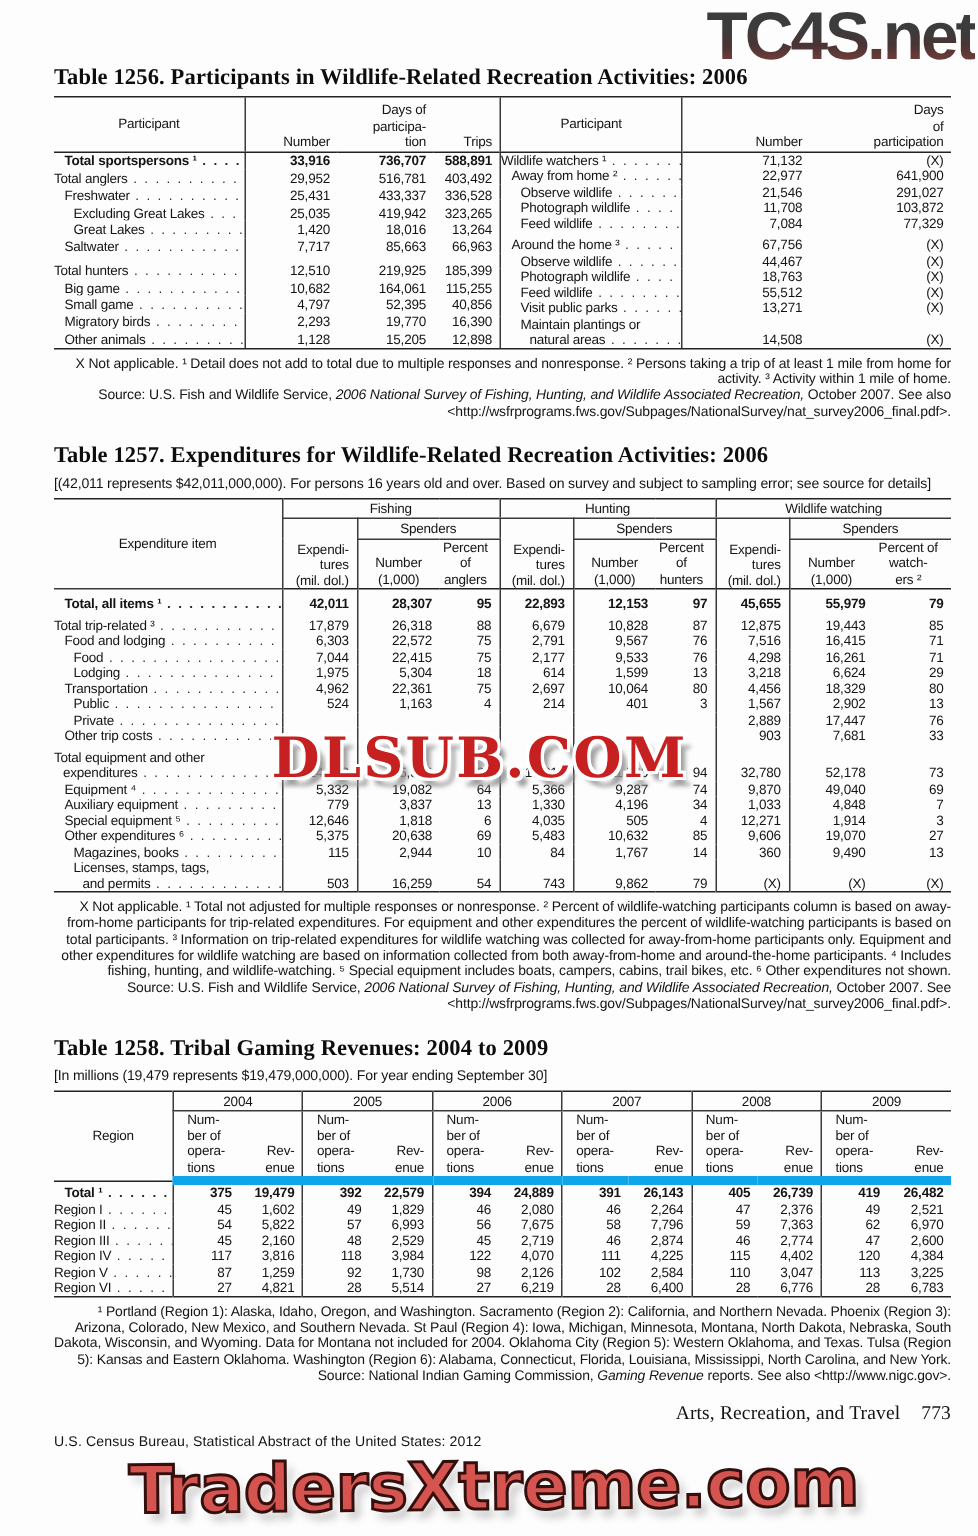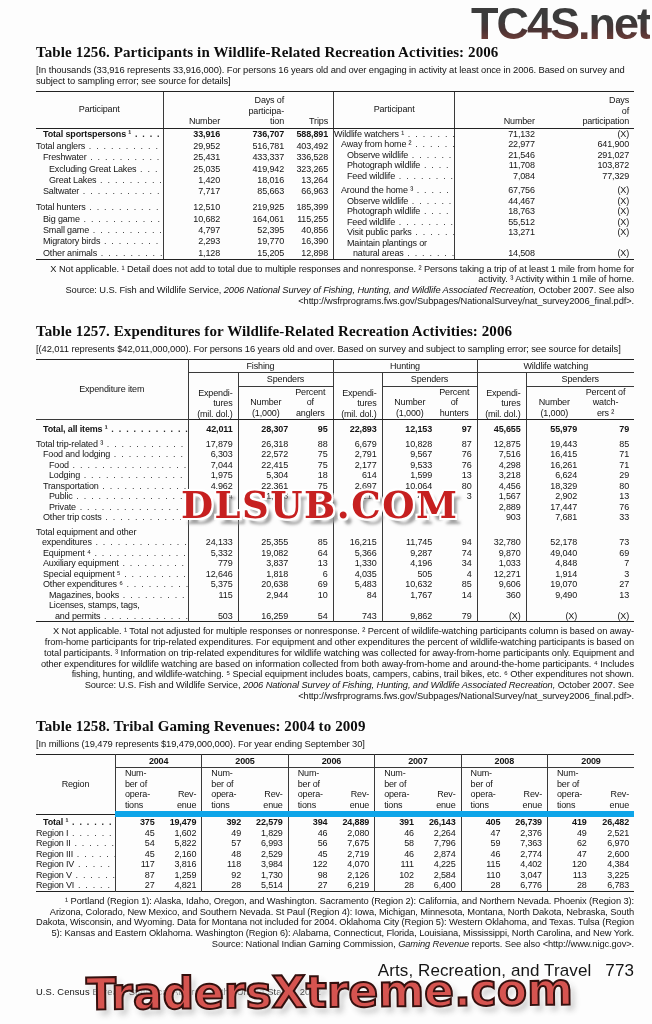--- a/index.html
+++ b/index.html
@@ -37,30 +37,30 @@
   .frame{border-top:1.4px solid #222;border-bottom:1.4px solid #222;width:598px;}
   .t1257 tr.h1 th{border-bottom:1px solid #3a3a3a;padding:1px 0;text-align:center;}
   .t1257 th.item{vertical-align:middle;text-align:center;border-bottom:1px solid #222;}
   .t1257 tr.h2 th.sp{border-bottom:1px solid #3a3a3a;text-align:center;padding:1px 0;}
   .t1257 th.exph{vertical-align:bottom;text-align:right;padding-right:5px;border-bottom:1px solid #222;}
   .t1257 tr.h3 th{border-bottom:1px solid #222;padding-bottom:1px;}
   .t1257 .hl{text-align:center;vertical-align:bottom;}
   .t1257 .hr{text-align:center;vertical-align:bottom;padding-right:5px;}
 
   .t1258 th.region{vertical-align:middle;text-align:center;border-bottom:1px solid #222;}
-  .t1258 tr.h1 th.yr{border-bottom:1px solid #3a3a3a;text-align:center;padding:1px 0;font-weight:bold;}
+  .t1258 tr.h1 th.yr{border-bottom:1px solid #3a3a3a;text-align:center;padding:1px 0;}
   .t1258 tr.h2 th{border-bottom:6px solid #0ea5e9;padding-bottom:1px;}
   .t1258 .hops{text-align:left;vertical-align:bottom;padding-left:9px;}
   .t1258 .hrev{text-align:right;vertical-align:bottom;padding-right:5px;}
 
   .fn{font-size:9.3px;line-height:10.8px;margin:4px 0 0 0;letter-spacing:-.1px;text-align:right;}
   .fn p{margin:0;text-indent:14px;}
   .sect{margin-top:16px;}
 
-  .pg-line{display:flex;justify-content:flex-end;font-size:17px;margin-top:11px;letter-spacing:.1px;}
+  .pg-line{display:flex;justify-content:flex-end;font-size:13px;margin-top:11px;letter-spacing:.1px;font-family:Liberation Serif, serif;}
   .pg-num{margin-left:14px;}
   .credit{font-size:9.4px;margin-top:5px;letter-spacing:.1px;}
 
   
   .wm-top{position:absolute;top:-2px;right:2px;font-family:"Liberation Sans",sans-serif;
     font-weight:bold;font-size:45px;letter-spacing:-2px;
     background:linear-gradient(180deg,#3c3c3c 42%,#4a3434 62%,#6e3d38 80%,#663632 100%);
     -webkit-background-clip:text;background-clip:text;color:transparent;}
   .wm-mid{position:absolute;left:181px;top:483px;font-family:"DejaVu Serif",serif;
     font-weight:bold;font-size:37px;letter-spacing:1.5px;color:#c62020;white-space:nowrap;
@@ -72,21 +72,20 @@
     text-shadow:0 0 5px #fff,0 0 9px #fff,4px 5px 6px rgba(40,40,40,.3);}
 </style>
 </head>
 <body>
 
 <div class="page">
   <div class="content">
 
     <section>
       <h2 class="ttl">Table 1256. Participants in Wildlife-Related Recreation Activities: 2006</h2>
-      <div class="note">[In thousands (33,916 represents 33,916,000). For persons 16 years old and over engaging in activity at least once in 2006. Based on survey and subject to sampling error; see source for details]</div>
 
       <div class="twocol">
         <table class="t1256l">
           <colgroup>
               <col style="width:127px">
               <col style="width:62px">
               <col style="width:64px">
               <col style="width:44px">
             </colgroup>
           <thead>

